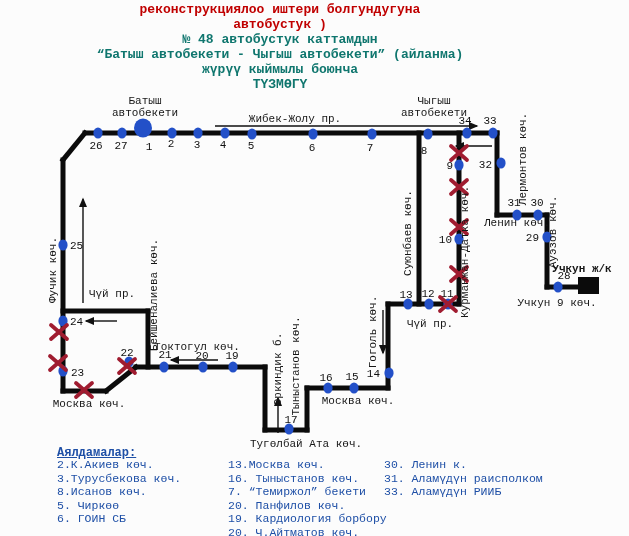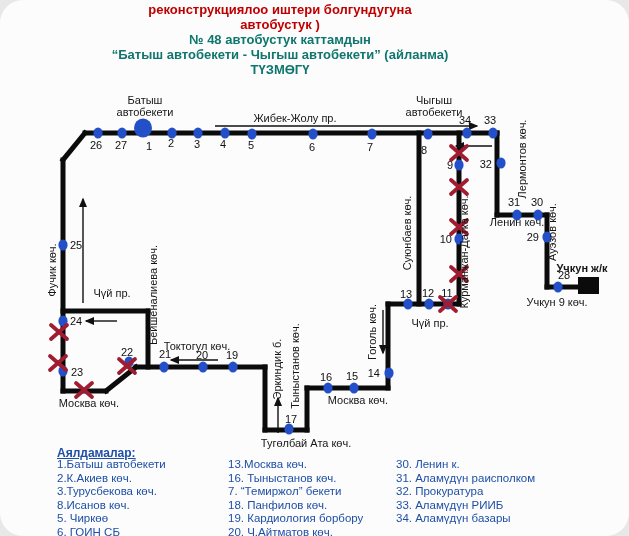--- a/index.html
+++ b/index.html
@@ -1,49 +1,49 @@
 <!DOCTYPE html>
 <html><head>
 <meta charset="utf-8">
 <style>
   html,body{margin:0;padding:0;background:#e8e8e8;}
   .canvas{
     position:relative;width:629px;height:536px;background:#fcfcfc;overflow:hidden;
-    font-family:Liberation Sans, sans-serif;
-    border-radius:23px;
+    font-family:Liberation Mono, monospace;
   }
   .title-block{
     position:absolute;left:0;top:2px;width:560px;text-align:center;
     font-weight:bold;font-size:13px;line-height:15px;
   }
   .title-red{color:#c00000;}
   .title-green{color:#0f766e;}
   .map-svg{position:absolute;left:0;top:0;}
   .legend{
     position:absolute;left:0;top:444px;width:629px;height:92px;
     color:#1e4fa6;font-size:11.5px;
   }
   .legend-heading{
     position:absolute;left:57px;top:2px;font-weight:bold;text-decoration:underline;font-size:12px;
   }
   .legend-col{position:absolute;top:14px;line-height:13.6px;white-space:nowrap;}
   .legend-col.c0{left:57px;}
   .legend-col.c1{left:228px;}
-  .legend-col.c2{left:396px;}
+  .legend-col.c2{left:384px;}
 </style>
 </head>
 <body>
 
 <div class="canvas">
 
   <div class="title-block">
     <div class="title-red">реконструкциялоо иштери болгундугуна</div>
     <div class="title-red">автобустук )</div>
     <div class="title-green">№ 48 автобустук каттамдын</div>
     <div class="title-green">“Батыш автобекети  -  Чыгыш автобекети” (айланма)</div>
+    <div class="title-green">жүрүү кыймылы боюнча</div>
     <div class="title-green">ТҮЗМӨГҮ</div>
   </div>
 
   <svg id="map-svg" class="map-svg" width="629" height="536" viewBox="0 0 629 536">
     <defs>
       <marker id="ah" markerWidth="9" markerHeight="8" refX="6" refY="3" orient="auto" markerUnits="strokeWidth">
         <path d="M0,0 L7,3 L0,6 z" fill="#111"></path>
       </marker>
     </defs>
     <g id="g-routes">
@@ -207,37 +207,34 @@
         <text x="517" y="226" text-anchor="middle" font-size="11" fill="#161616">Ленин көч.</text>
         <text x="556" y="232" text-anchor="middle" font-size="11" fill="#161616" transform="rotate(-90 556 232)">Ауэзов көч.</text>
         <text x="582" y="272" text-anchor="middle" font-size="11" fill="#161616" font-weight="bold">Учкун ж/к</text>
         <text x="557" y="306" text-anchor="middle" font-size="11" fill="#161616">Учкун 9 көч.</text>
       </g>
   </svg>
 
   <div class="legend">
     <div class="legend-heading">Аялдамалар:</div>
     <div class="legend-col c0" id="legend-col-0">
-        <div>1.Батыш автобекети</div>
         <div>2.К.Акиев көч.</div>
         <div>3.Турусбекова көч.</div>
         <div>8.Исанов көч.</div>
         <div>5. Чиркөө</div>
         <div>6. ГОИН СБ</div>
       </div>
     <div class="legend-col c1" id="legend-col-1">
         <div>13.Москва көч.</div>
         <div>16. Тыныстанов көч.</div>
         <div>7. “Темиржол” бекети</div>
-        <div>18. Панфилов көч.</div>
+        <div>20. Панфилов көч.</div>
         <div>19. Кардиология борбору</div>
         <div>20. Ч.Айтматов көч.</div>
       </div>
     <div class="legend-col c2" id="legend-col-2">
         <div>30. Ленин к.</div>
         <div>31. Аламүдүн раисполком</div>
-        <div>32. Прокуратура</div>
         <div>33. Аламүдүн РИИБ</div>
-        <div>34. Аламүдүн базары</div>
       </div>
   </div>
 
 </div>
 
 </body></html>

